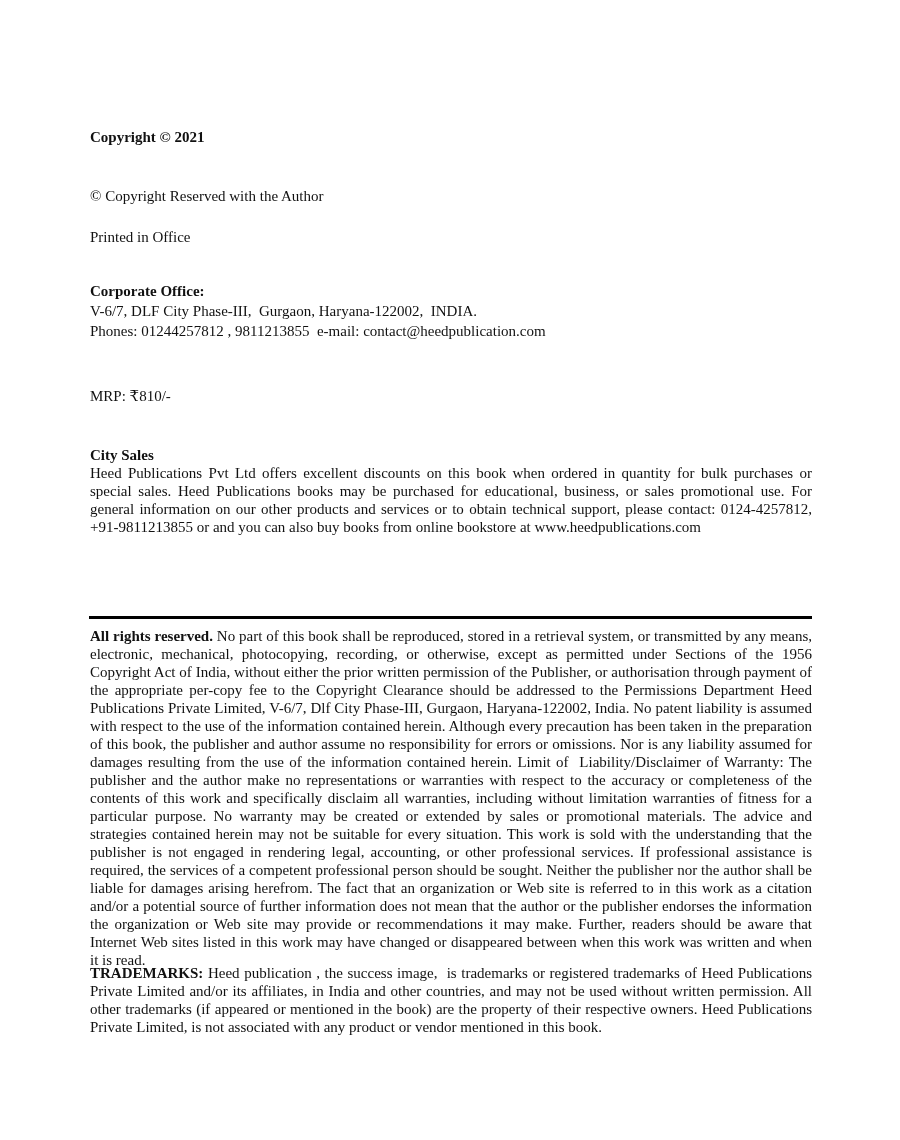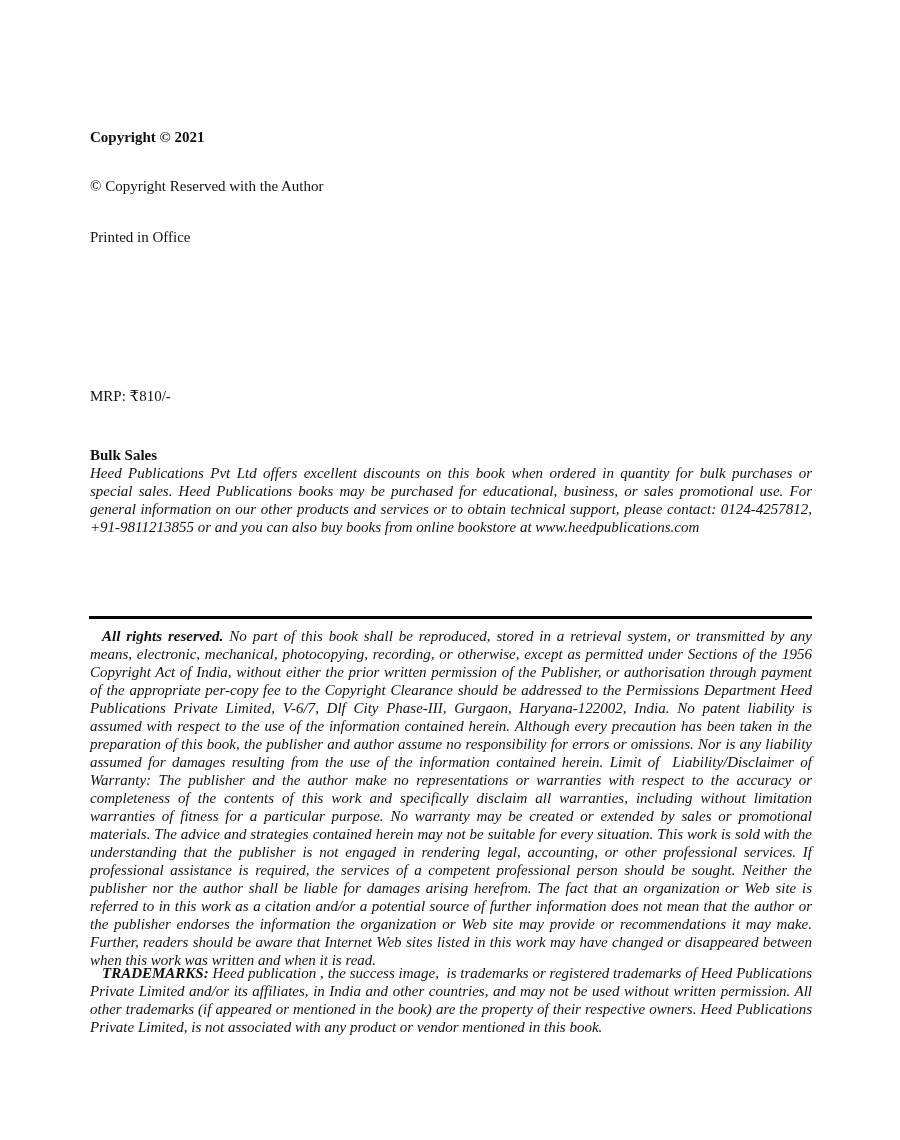--- a/index.html
+++ b/index.html
@@ -11,55 +11,58 @@
     position: relative;
     width: 900px;
     height: 1140px;
     background: #ffffff;
     font-family: "Liberation Serif", "DejaVu Serif", serif;
     color: #111111;
     font-size: 15px;
     overflow: hidden;
   }
   .abs { position: absolute; left: 90px; margin: 0; }
-  .w { width: 722px; font-style: italic; }
+  .w { width: 722px; }
   .b { font-weight: bold; }
   .line { line-height: 19px; white-space: nowrap; }
   .para {
     text-align: justify;
     line-height: 18px;
   }
-  .para strong { font-weight: bold; margin-left: 12px; }
+  .para strong { font-weight: bold; }
   .corp { line-height: 20px; }
   .rule {
     position: absolute;
     left: 89px;
     top: 616px;
     width: 723px;
     height: 3px;
     background: #000000;
   }
 </style>
 </head>
 <body>
 
 <div class="page">
 
   <p class="abs line b" style="top:128px">Copyright © 2021</p>
 
-  <p class="abs line" style="top:177px">© Copyright Reserved with the Author</p>
+  <p class="abs line" style="top:187px">© Copyright Reserved with the Author</p>
 
   <p class="abs line" style="top:228px">Printed in Office</p>
 
   <div class="abs corp" style="top:281px">
+    <div class="b">Corporate Office:</div>
+    <div>V-6/7, DLF City Phase-III,&nbsp; Gurgaon, Haryana-122002,&nbsp; INDIA.</div>
+    <div>Phones: 01244257812 , 9811213855&nbsp; e-mail: contact@heedpublication.com</div>
   </div>
 
   <p class="abs line" style="top:387px">MRP: ₹810/-</p>
 
-  <p class="abs line b" style="top:446px">Bulk Sales</p>
+  <p class="abs line b" style="top:446px">City Sales</p>
 
   <p class="abs w para" style="top:464px">Heed Publications Pvt Ltd offers excellent discounts on this book when ordered in quantity for bulk purchases or special sales. Heed Publications books may be purchased for educational, business, or sales promotional use. For general information on our other products and services or to obtain technical support, please contact: 0124-4257812, +91-9811213855 or and you can also buy books from online bookstore at www.heedpublications.com</p>
 
   <div class="rule"></div>
 
   <p class="abs w para" style="top:627px"><strong>All rights reserved.</strong><span> No part of this book shall be reproduced, stored in a retrieval system, or transmitted by any means, electronic, mechanical, photocopying, recording, or otherwise, except as permitted under Sections of the 1956 Copyright Act of India, without either the prior written permission of the Publisher, or authorisation through payment of the appropriate per-copy fee to the Copyright Clearance should be addressed to the Permissions Department Heed Publications Private Limited, V-6/7, Dlf City Phase-III, Gurgaon, Haryana-122002, India. No patent liability is assumed with respect to the use of the information contained herein. Although every precaution has been taken in the preparation of this book, the publisher and author assume no responsibility for errors or omissions. Nor is any liability assumed for damages resulting from the use of the information contained herein. Limit of&nbsp; Liability/Disclaimer of Warranty: The publisher and the author make no representations or warranties with respect to the accuracy or completeness of the contents of this work and specifically disclaim all warranties, including without limitation warranties of fitness for a particular purpose. No warranty may be created or extended by sales or promotional materials. The advice and strategies contained herein may not be suitable for every situation. This work is sold with the understanding that the publisher is not engaged in rendering legal, accounting, or other professional services. If professional assistance is required, the services of a competent professional person should be sought. Neither the publisher nor the author shall be liable for damages arising herefrom. The fact that an organization or Web site is referred to in this work as a citation and/or a potential source of further information does not mean that the author or the publisher endorses the information the organization or Web site may provide or recommendations it may make. Further, readers should be aware that Internet Web sites listed in this work may have changed or disappeared between when this work was written and when it is read.</span></p>
 
   <p class="abs w para" style="top:964px"><strong>TRADEMARKS:</strong><span> Heed publication , the success image,&nbsp; is trademarks or registered trademarks of Heed Publications Private Limited and/or its affiliates, in India and other countries, and may not be used without written permission. All other trademarks (if appeared or mentioned in the book) are the property of their respective owners. Heed Publications Private Limited, is not associated with any product or vendor mentioned in this book.</span></p>
 
 </div>

